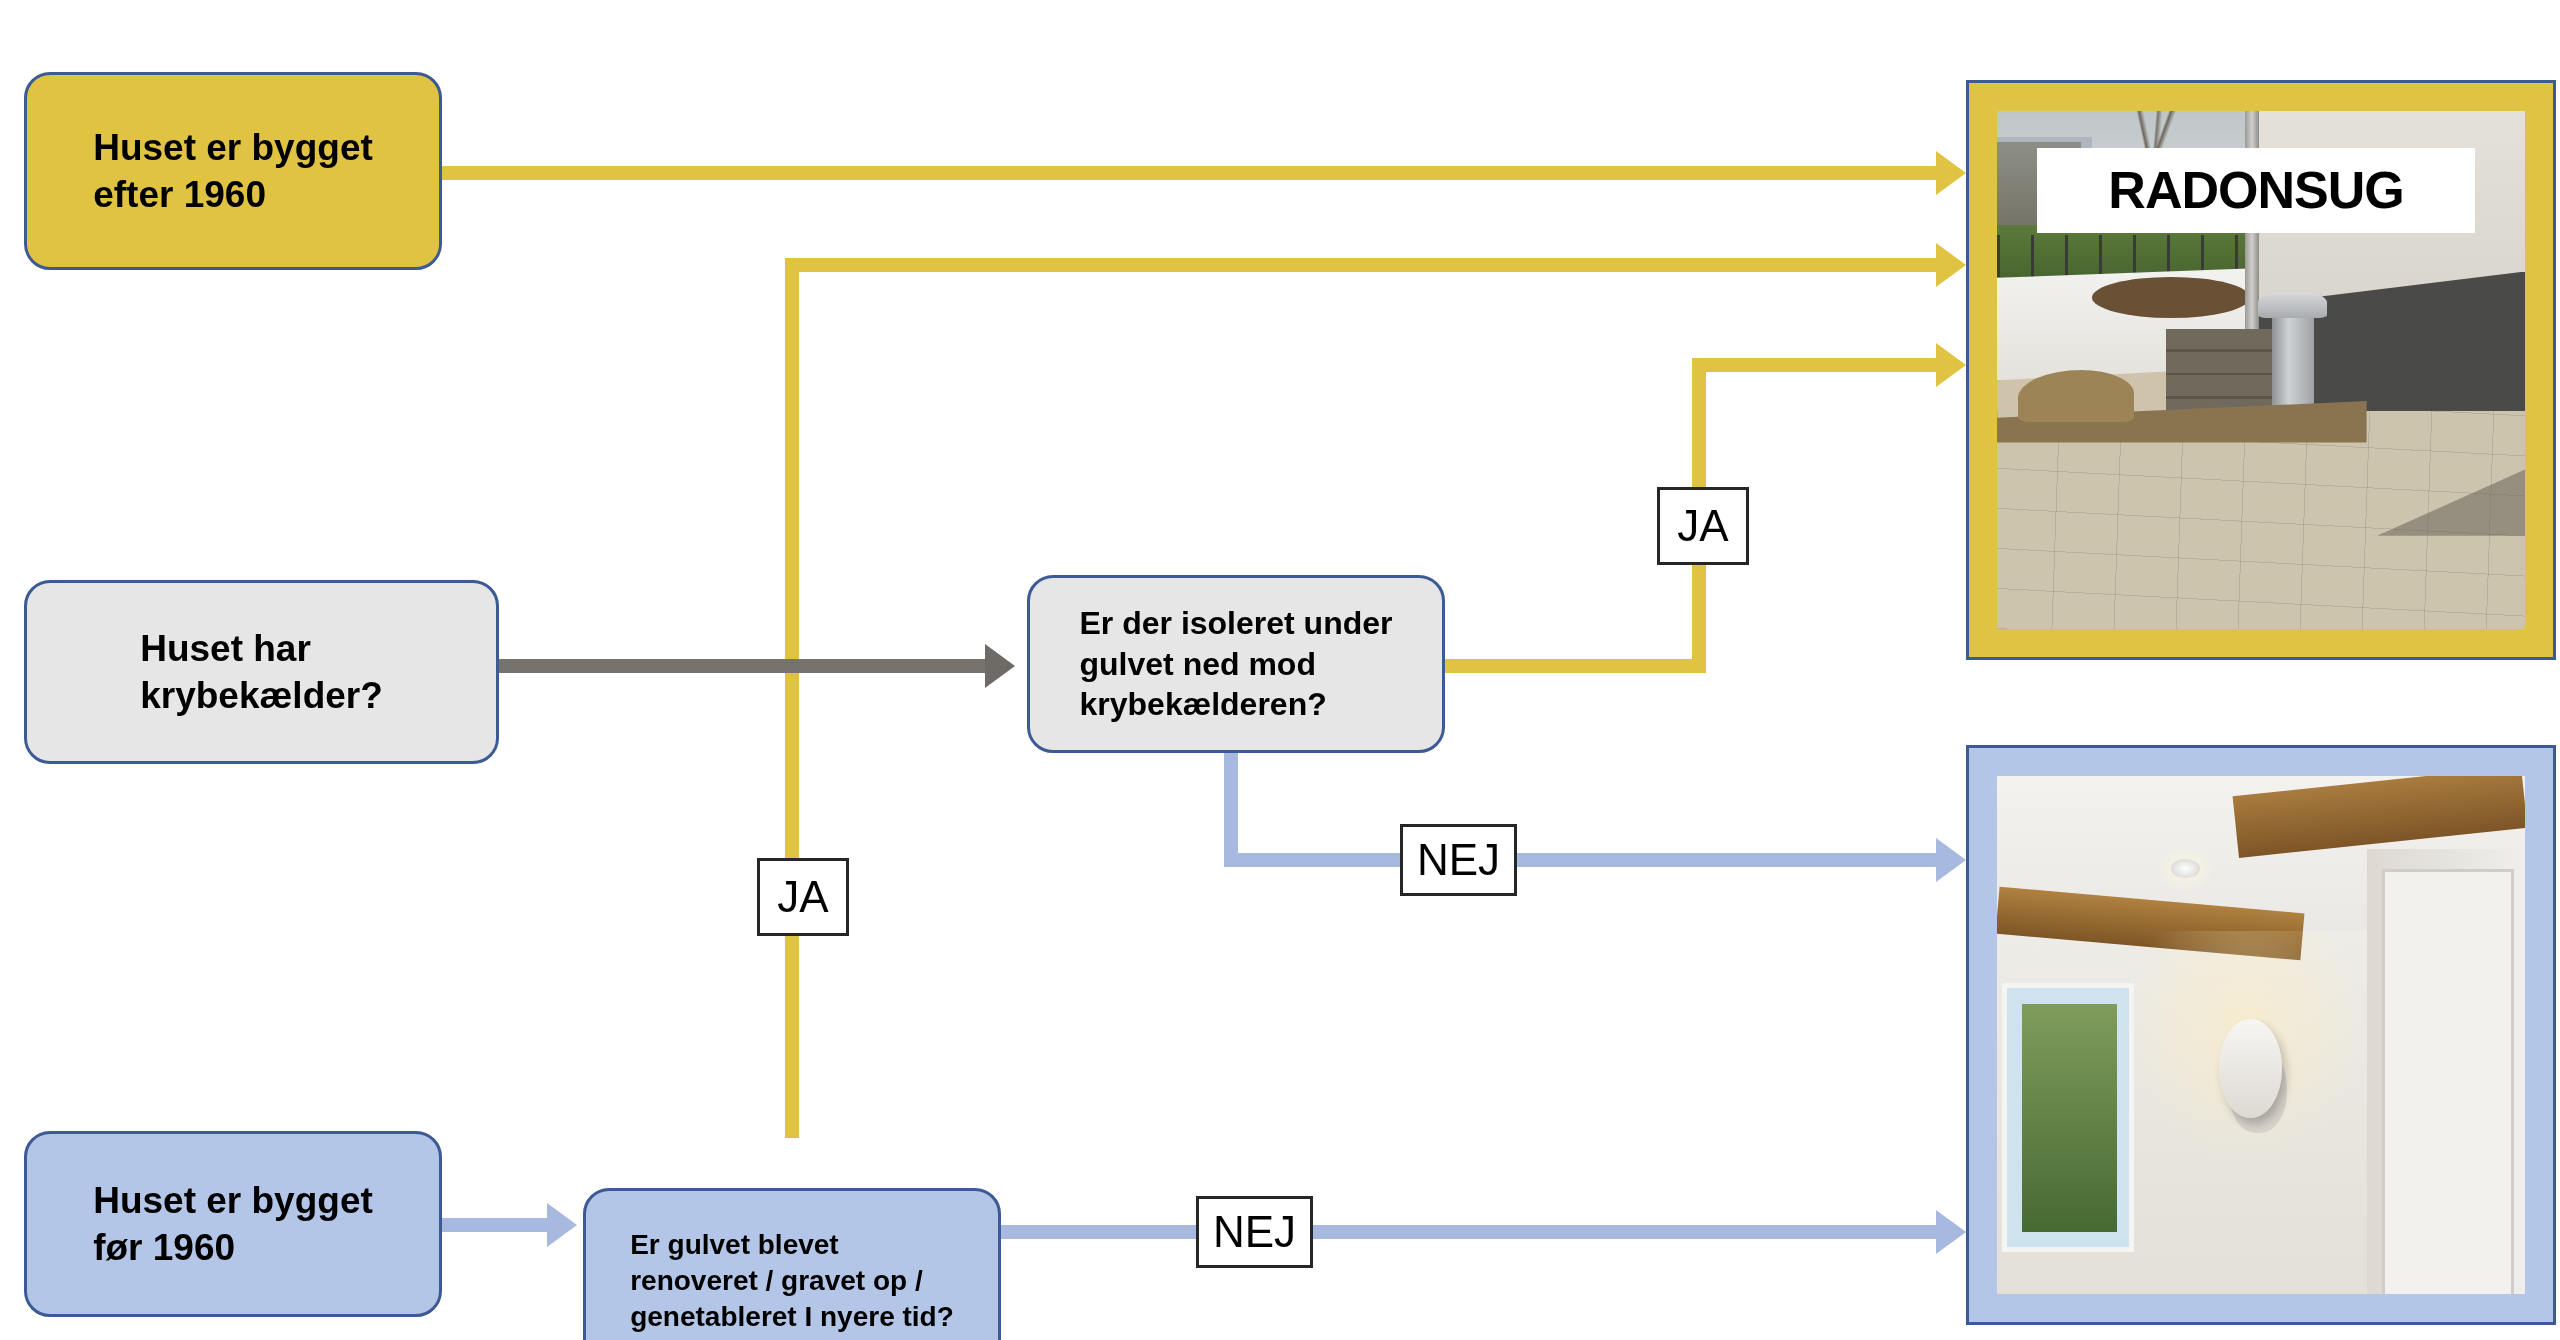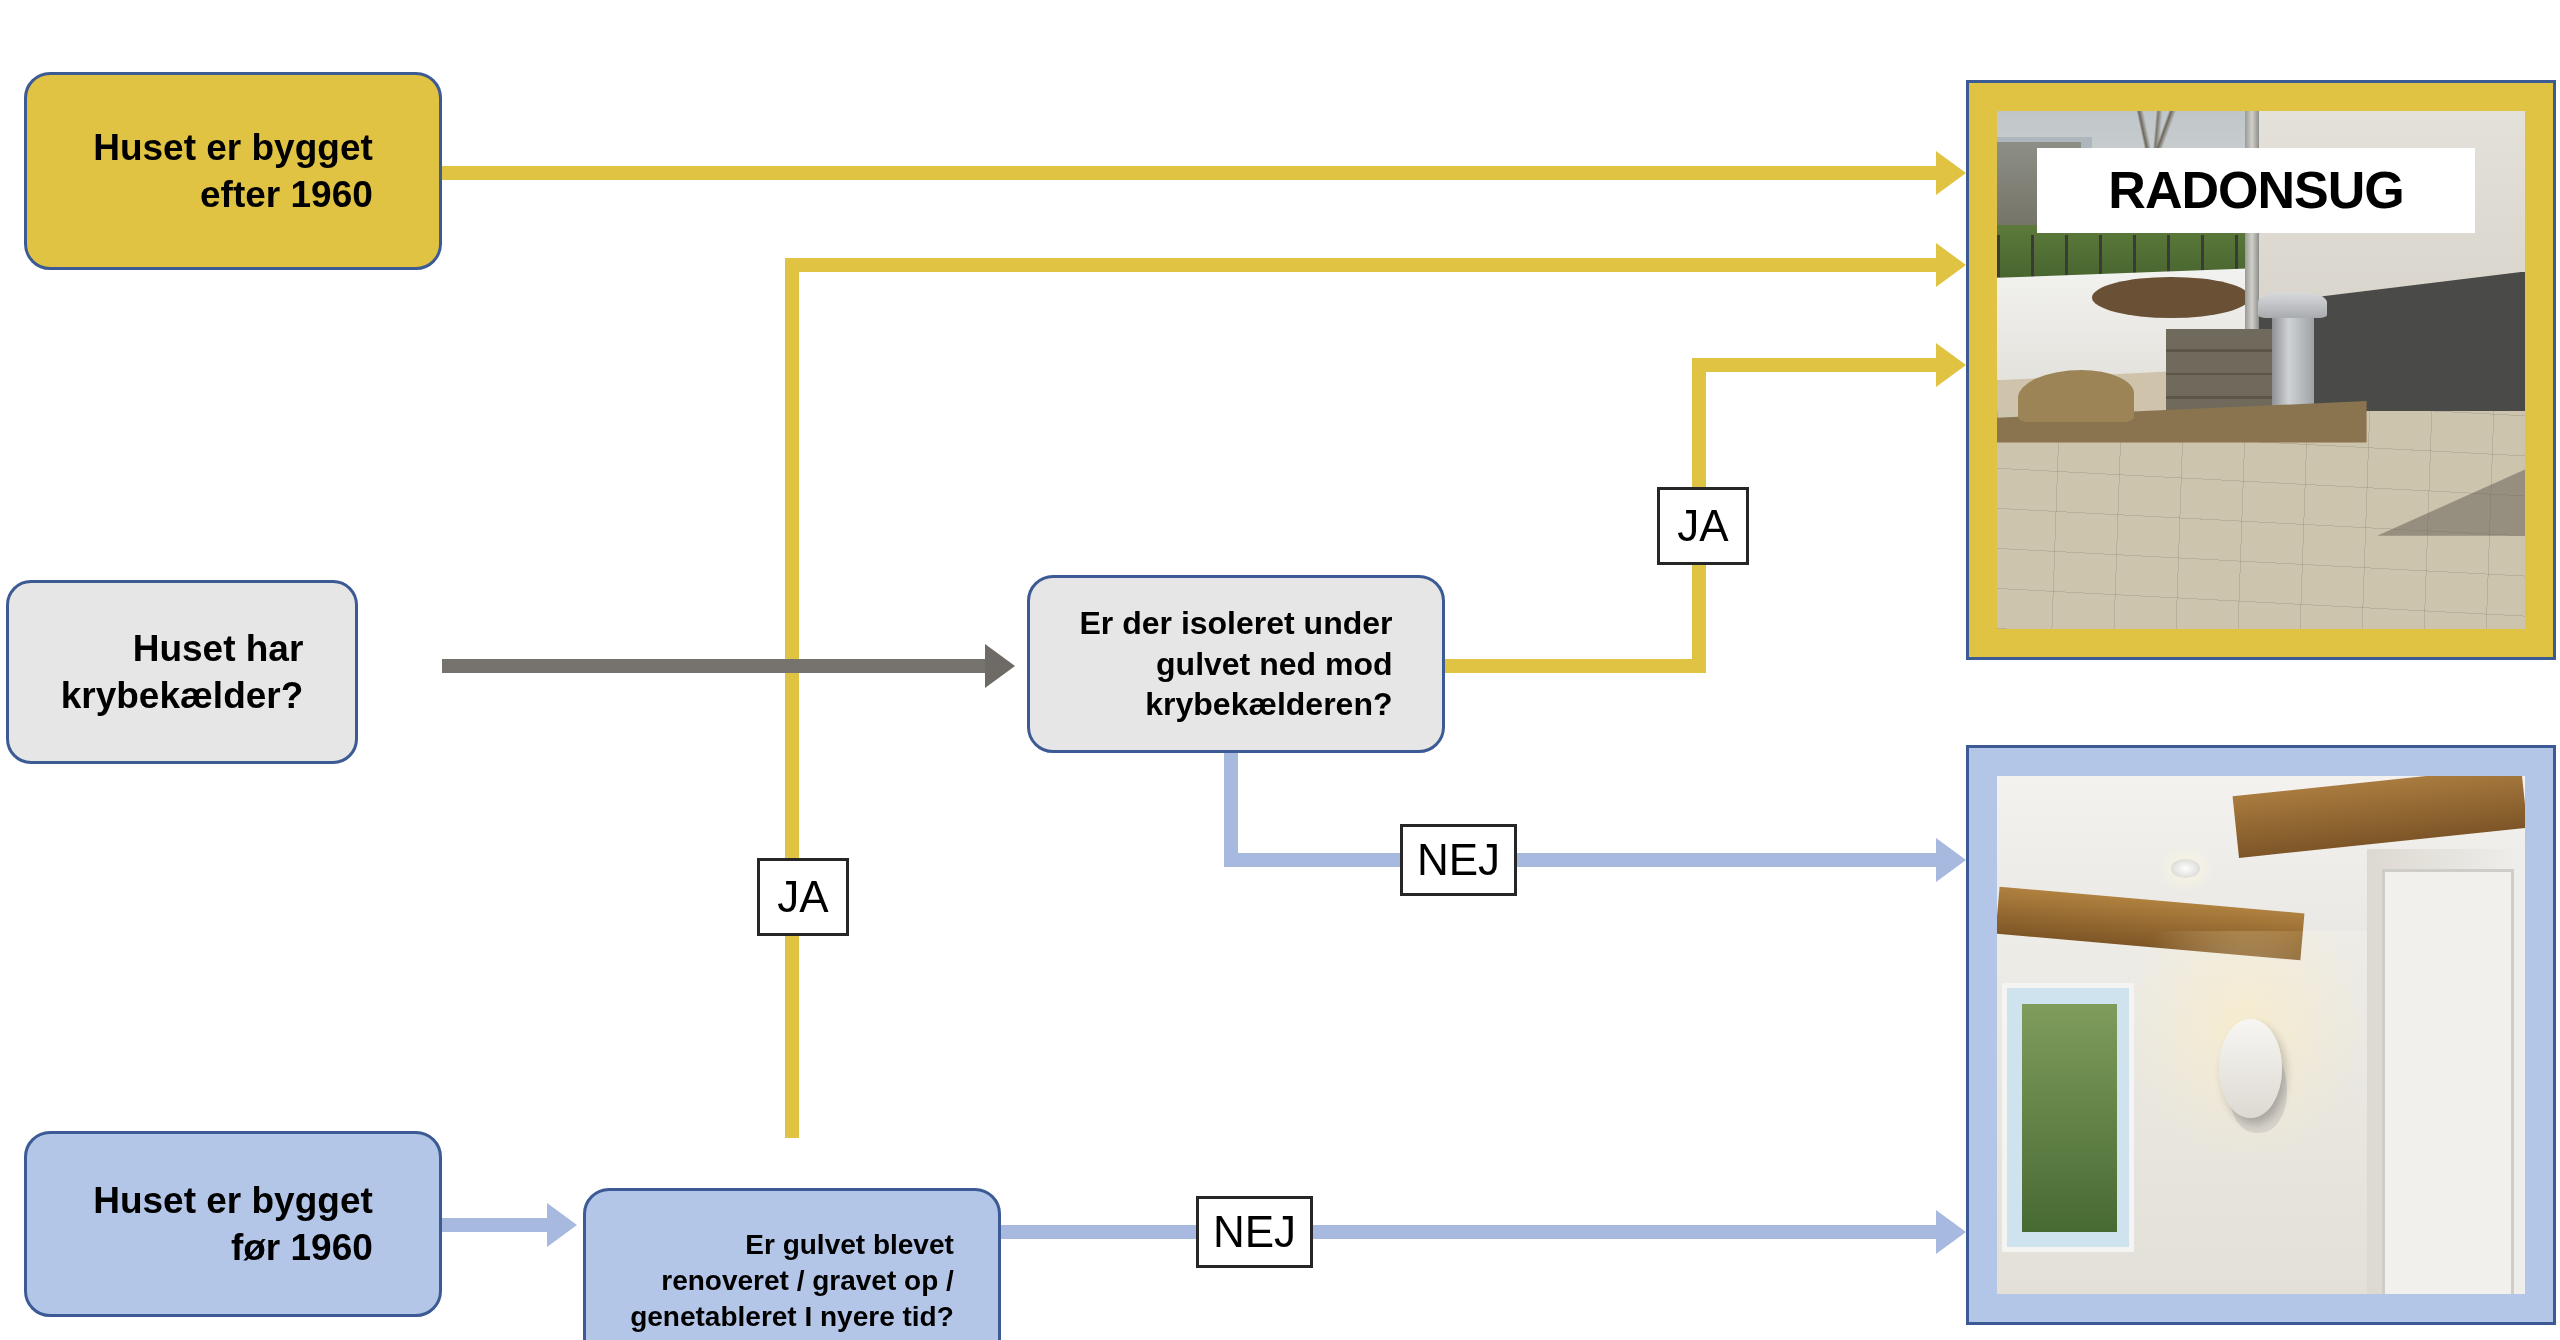--- a/index.html
+++ b/index.html
@@ -9,33 +9,33 @@
   }
   #stage{position:relative;width:2560px;height:1340px;background:#fff;}
 
   
   .node{
     position:absolute;
     box-sizing:border-box;
     border-radius:26px;
     border:3px solid #3c5a94;
     display:flex;align-items:center;justify-content:center;
-    text-align:right;
+    text-align:left;
     font-weight:bold;
     color:#000;
     line-height:1.28;
     padding:6px 14px;
     white-space:pre-line;
   }
   .node.yellow{background:#E0C342;}
   .node.grey{background:#E7E6E6;}
   .node.blue{background:#B4C6E7;}
 
   #node-built-after  {left:24px;  top:72px;  width:418px; height:198px; font-size:37px;}
-  #node-crawlspace   {left:6px;  top:580px; width:352px; height:184px; font-size:37px;border-radius:25px;}
+  #node-crawlspace   {left:24px;  top:580px; width:475px; height:184px; font-size:37px;}
   #node-insulated    {left:1027px;top:575px; width:418px; height:178px; font-size:32px;}
   #node-built-before {left:24px;  top:1131px;width:418px; height:186px; font-size:37px;}
   #node-floor-reno   {left:583px; top:1188px;width:418px; height:186px; font-size:28px;}
 
   
   .card{
     position:absolute;box-sizing:border-box;
     border:3px solid #3c5a94;
     display:flex;align-items:center;justify-content:center;
   }

